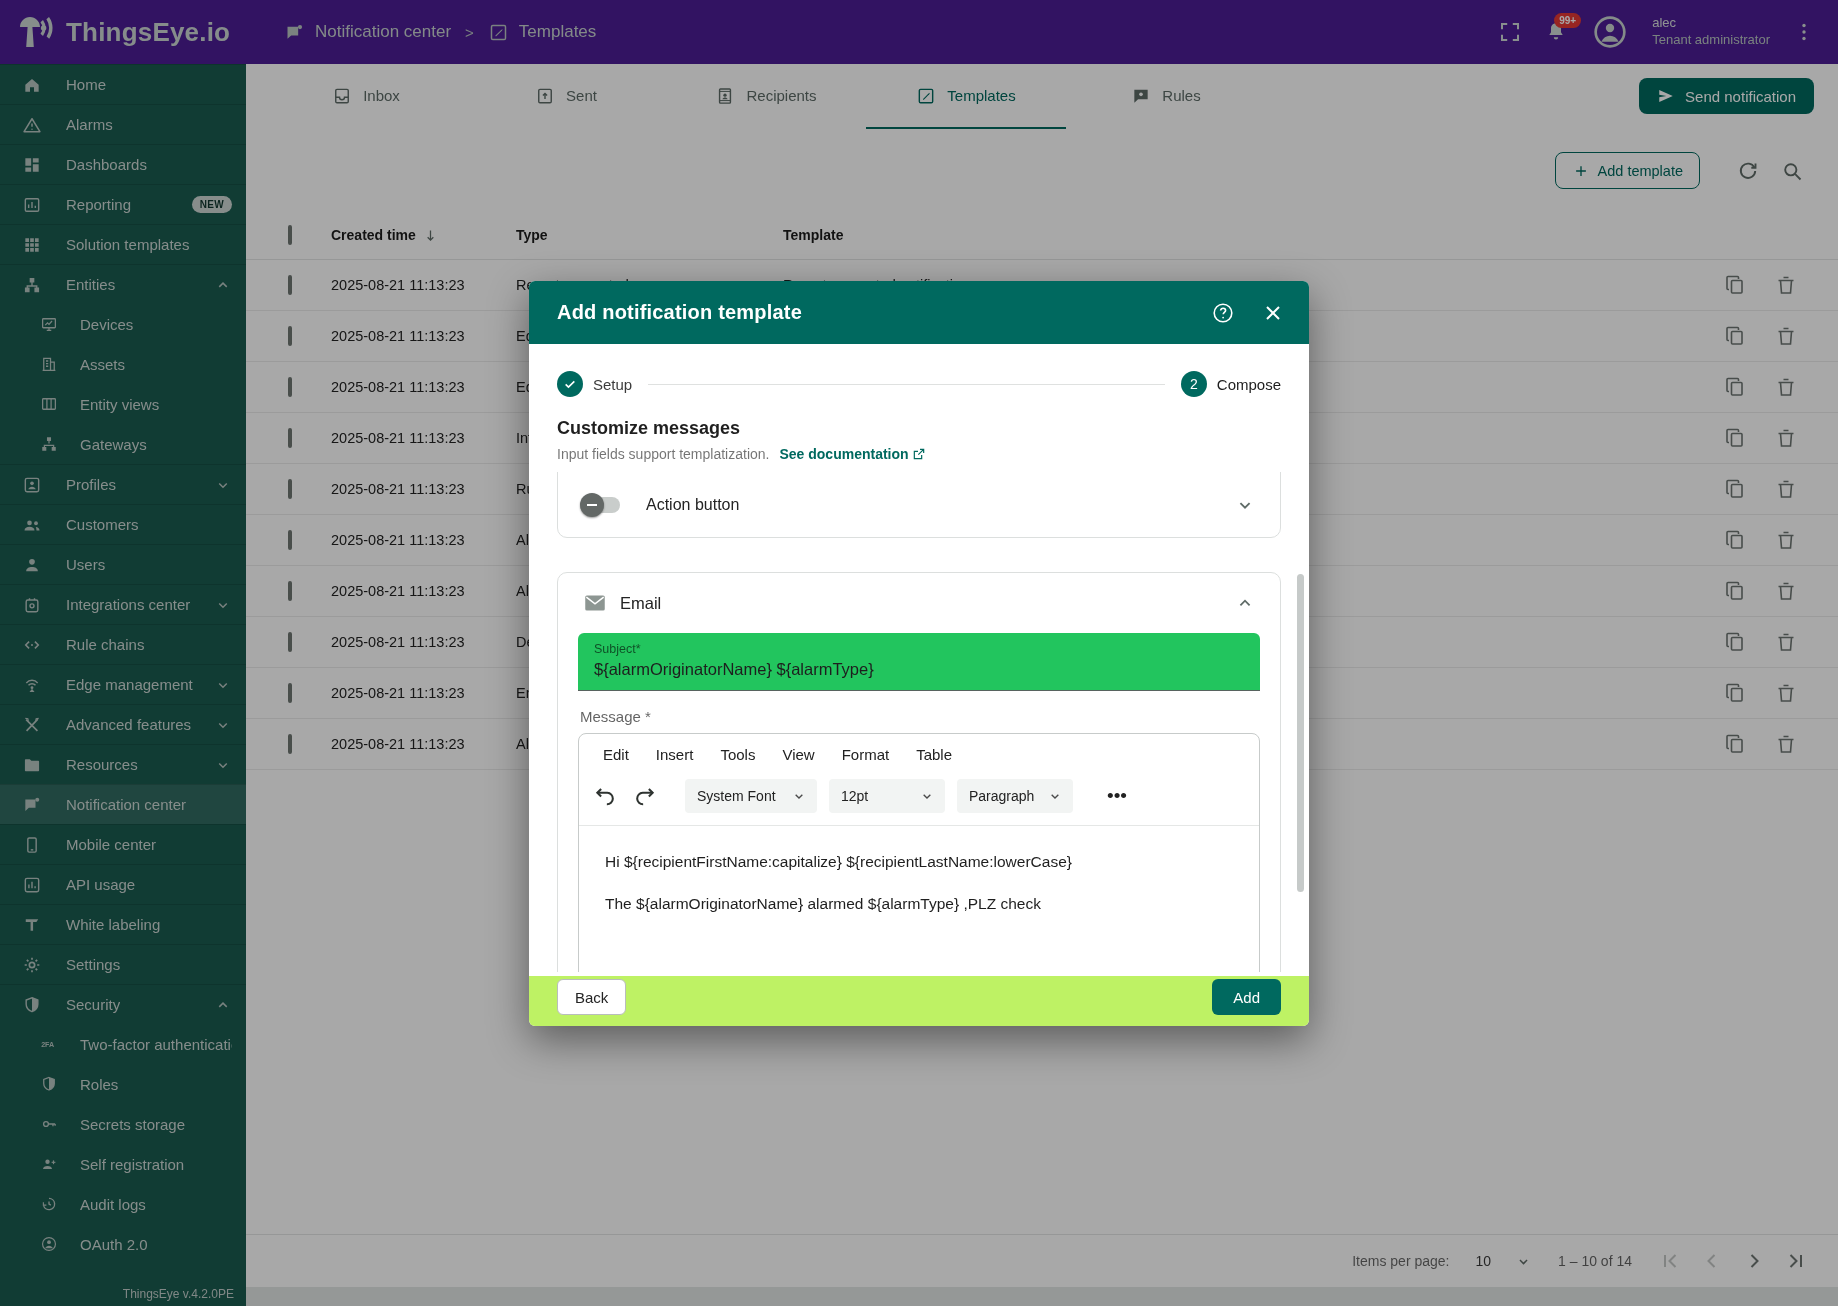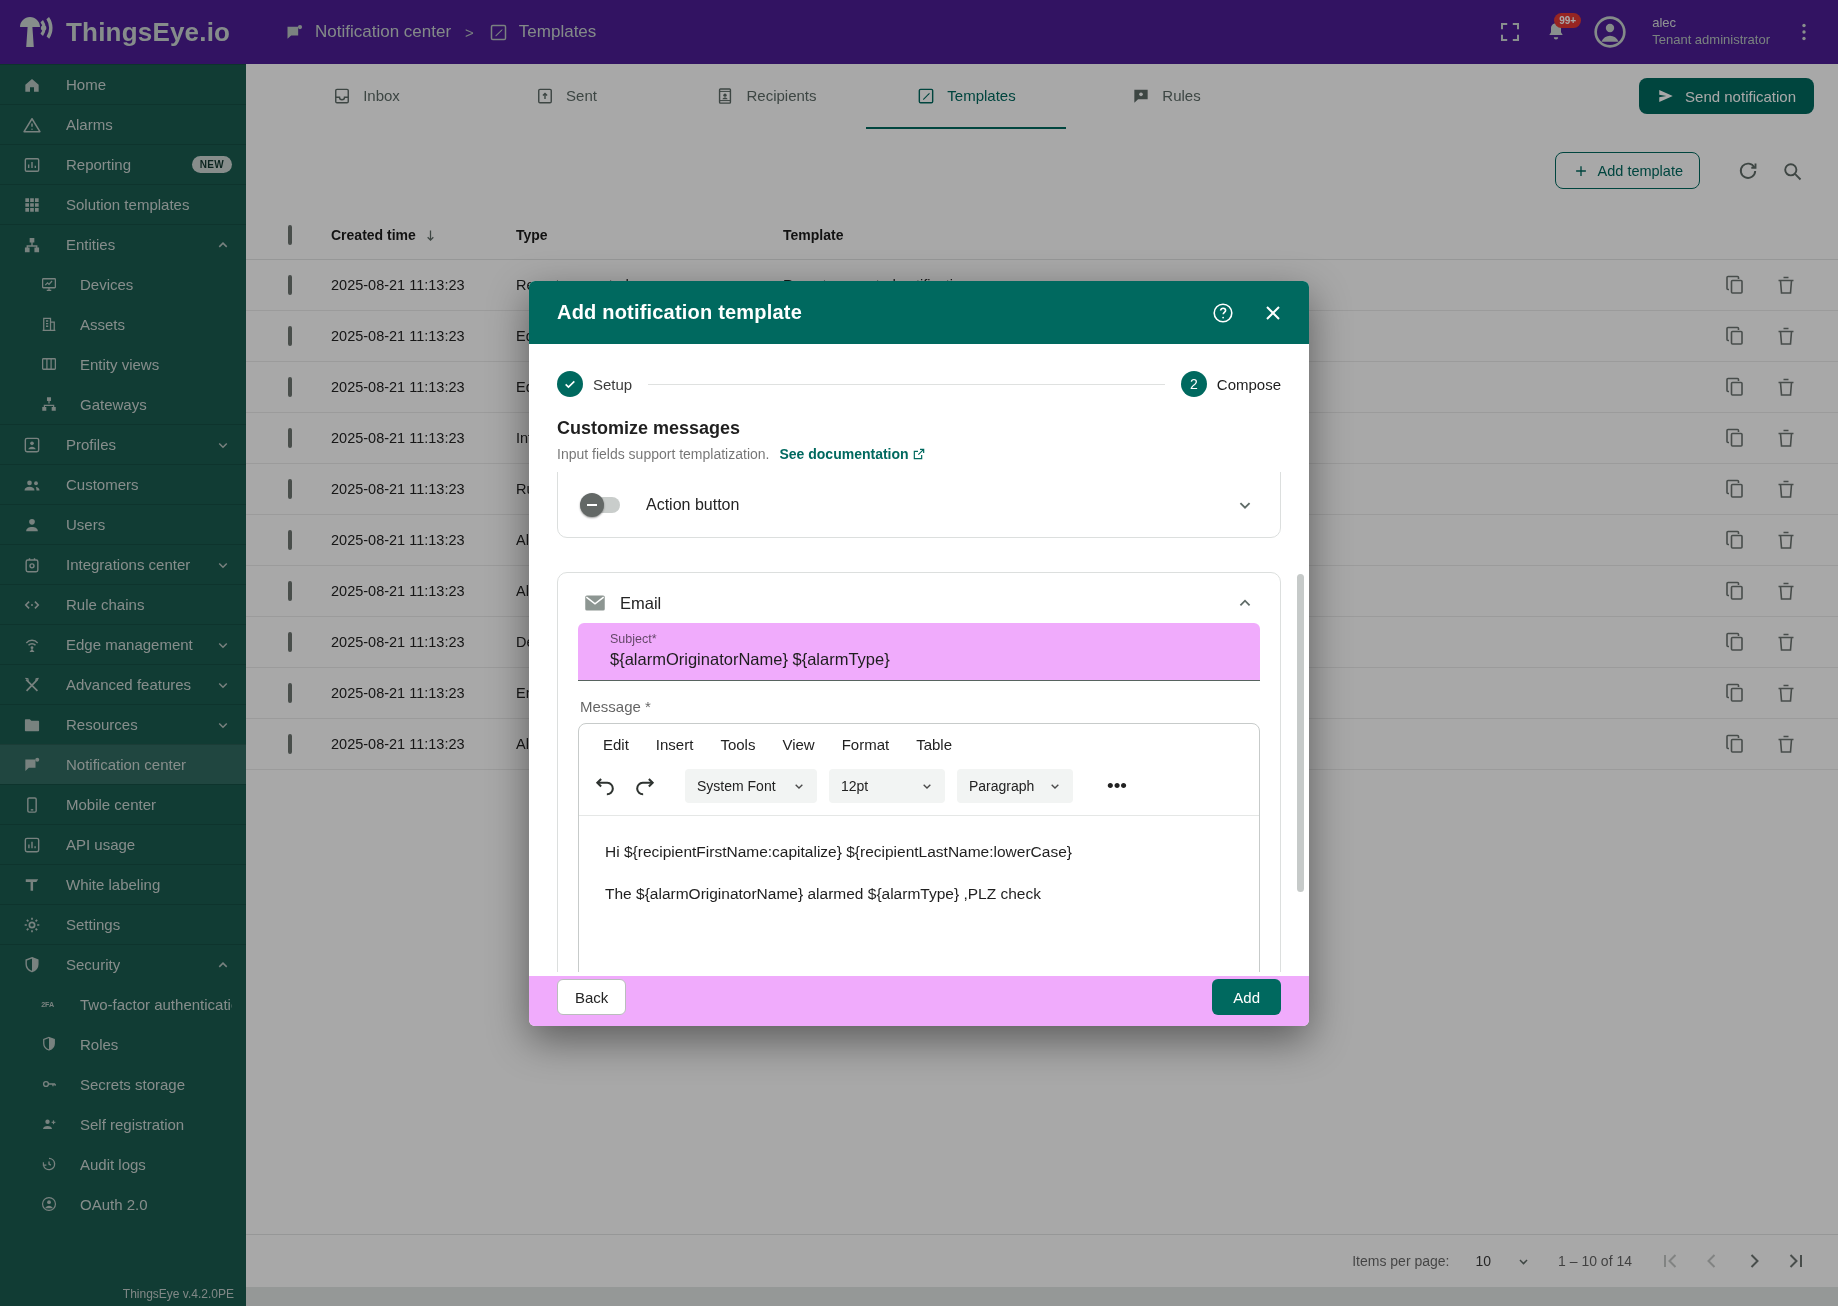--- a/index.html
+++ b/index.html
@@ -99,39 +99,39 @@
   .action-card{margin-top:-20px;height:86px;border:1px solid #dcdfde;border-radius:10px;display:flex;align-items:center;padding:20px 24px 0}
   .toggle{width:38px;height:16px;background:#c9cdcb;border-radius:8px;position:relative;cursor:pointer;flex:none}
   .toggle-thumb{position:absolute;left:-2px;top:-4px;width:24px;height:24px;border-radius:50%;background:#636866;display:flex;align-items:center;justify-content:center;box-shadow:0 1px 2px rgba(0,0,0,.4)}
   .toggle-thumb::after{content:"";width:10px;height:2px;background:#fff}
   .action-label{margin-left:26px;font-size:16px;color:#242424}
   .card-chev{margin-left:auto;width:22px;height:22px;color:#5f6b67;cursor:pointer}
   .email-card{margin-top:34px;border:1px solid #dcdfde;border-radius:10px;padding:10px 20px 24px;min-height:560px}
   .email-head{display:flex;align-items:center;height:40px;padding:0 4px}
   .mail-ic{width:26px;height:26px;color:#8d9692}
   .email-title{margin-left:12px;font-size:16.5px;color:#242424}
-  .subject-field{margin-top:0;background:#f0abfc;border-radius:6px 6px 0 0;border-bottom:1px solid #57635f;padding:9px 32px 11px;cursor:text}
+  .subject-field{margin-top:10px;background:#22c55e;border-radius:6px 6px 0 0;border-bottom:1px solid #57635f;padding:9px 16px 11px;cursor:text}
   .subject-label{font-size:12.5px;color:rgba(0,0,0,.6)}
   .subject-value{margin-top:4px;font-size:16.5px;color:#1e1e1e}
   .msg-label{margin-top:17px;font-size:15px;color:rgba(0,0,0,.62);padding-left:2px}
   .editor{margin-top:8px;border:1px solid #c7cbca;border-radius:8px;min-height:360px}
   .editor-menubar{display:flex;gap:27px;padding:12px 24px 8px;font-size:15px;color:#222}
   .editor-menubar span{cursor:pointer}
   .editor-toolbar{display:flex;align-items:center;gap:12px;padding:8px 14px 12px}
   .ed-ic{width:26px;height:26px;color:#2e3330;cursor:pointer}
   .ed-select{height:34px;background:#f2f4f3;border-radius:4px;display:flex;align-items:center;justify-content:space-between;padding:0 10px 0 12px;font-size:14px;color:#222;cursor:pointer}
   .ed-select .icon{width:16px;height:16px;color:#4a4a4a}
   .sel-font{width:132px;margin-left:16px}
   .sel-size{width:116px}
   .sel-block{width:116px}
   .ed-more{width:36px;height:34px;display:flex;align-items:center;justify-content:center;font-size:19px;color:#222;cursor:pointer;margin-left:14px}
   .editor-divider{height:1px;background:#e5e7e6}
   .editor-content{padding:26px 26px;font-size:15.5px;color:#1f1f1f;line-height:1.35;cursor:text}
   .editor-content p + p{margin-top:21px}
-  .modal-footer{position:absolute;bottom:0;left:0;right:0;height:50px;padding:0 28px 8px;display:flex;align-items:center;justify-content:space-between;background:#f0abfc}
+  .modal-footer{position:absolute;bottom:0;left:0;right:0;height:50px;padding:0 28px 8px;display:flex;align-items:center;justify-content:space-between;background:#bef264}
   .back-btn{height:36px;padding:0 17px;border:1px solid #b9bdbc;background:#fff;border-radius:6px;font-size:15px;color:#242424;cursor:pointer;font-family:inherit}
   .modal-add-btn{height:36px;padding:0 21px;background:#00695f;color:#fff;border:none;border-radius:6px;font-size:15px;font-weight:500;cursor:pointer;font-family:inherit}
   .mscrollbar{position:absolute;right:5px;top:293px;width:7px;height:318px;background:#c6cac9;border-radius:4px;cursor:pointer}
 </style>
 </head>
 <body>
 
 <header class="topbar">
   <div class="logo">
     <span class="icon logo-mark">
@@ -214,20 +214,28 @@
     </div>
   <div class="sitem sep">
       <span class="icon sicon">
         <svg viewBox="0 0 24 24" fill="none" stroke="currentColor" stroke-width="1.8">
           <path d="M12 4.5 21.5 20h-19z" stroke-linejoin="round"></path>
           <path d="M12 10.2v4"></path>
           <circle cx="12" cy="17" r=".9" fill="currentColor" stroke="none"></circle>
         </svg>
       </span>
       <span class="slabel">Alarms</span>
+    </div>
+  <div class="sitem sep">
+      <span class="icon sicon">
+        <svg viewBox="0 0 24 24" fill="currentColor">
+          <path d="M4 4h7v9H4zM13 4h7v5h-7zM13 11h7v9h-7zM4 15h7v5H4z"></path>
+        </svg>
+      </span>
+      <span class="slabel">Dashboards</span>
     </div>
   <div class="sitem sep">
       <span class="icon sicon">
         <svg viewBox="0 0 24 24" fill="none" stroke="currentColor" stroke-width="1.7">
           <rect x="4" y="4.5" width="16" height="15" rx="1.5"></rect>
           <path d="M8 15.5v-4M12 15.5v-7M16 15.5v-2.5"></path>
         </svg>
       </span>
       <span class="slabel">Reporting</span>
       <span class="sbadge">NEW</span>

